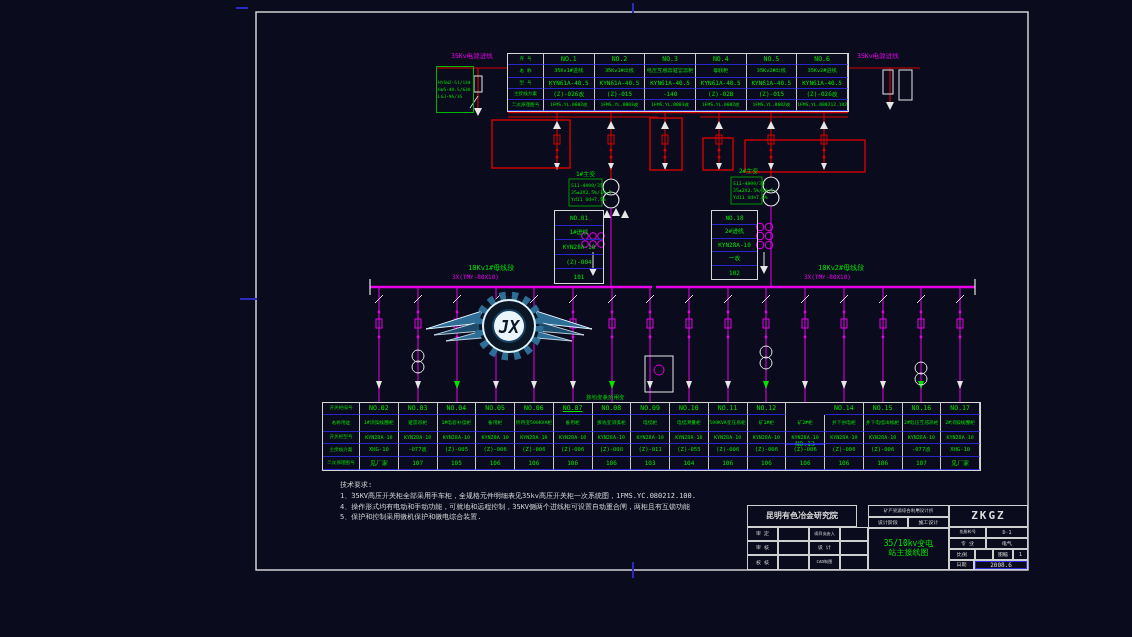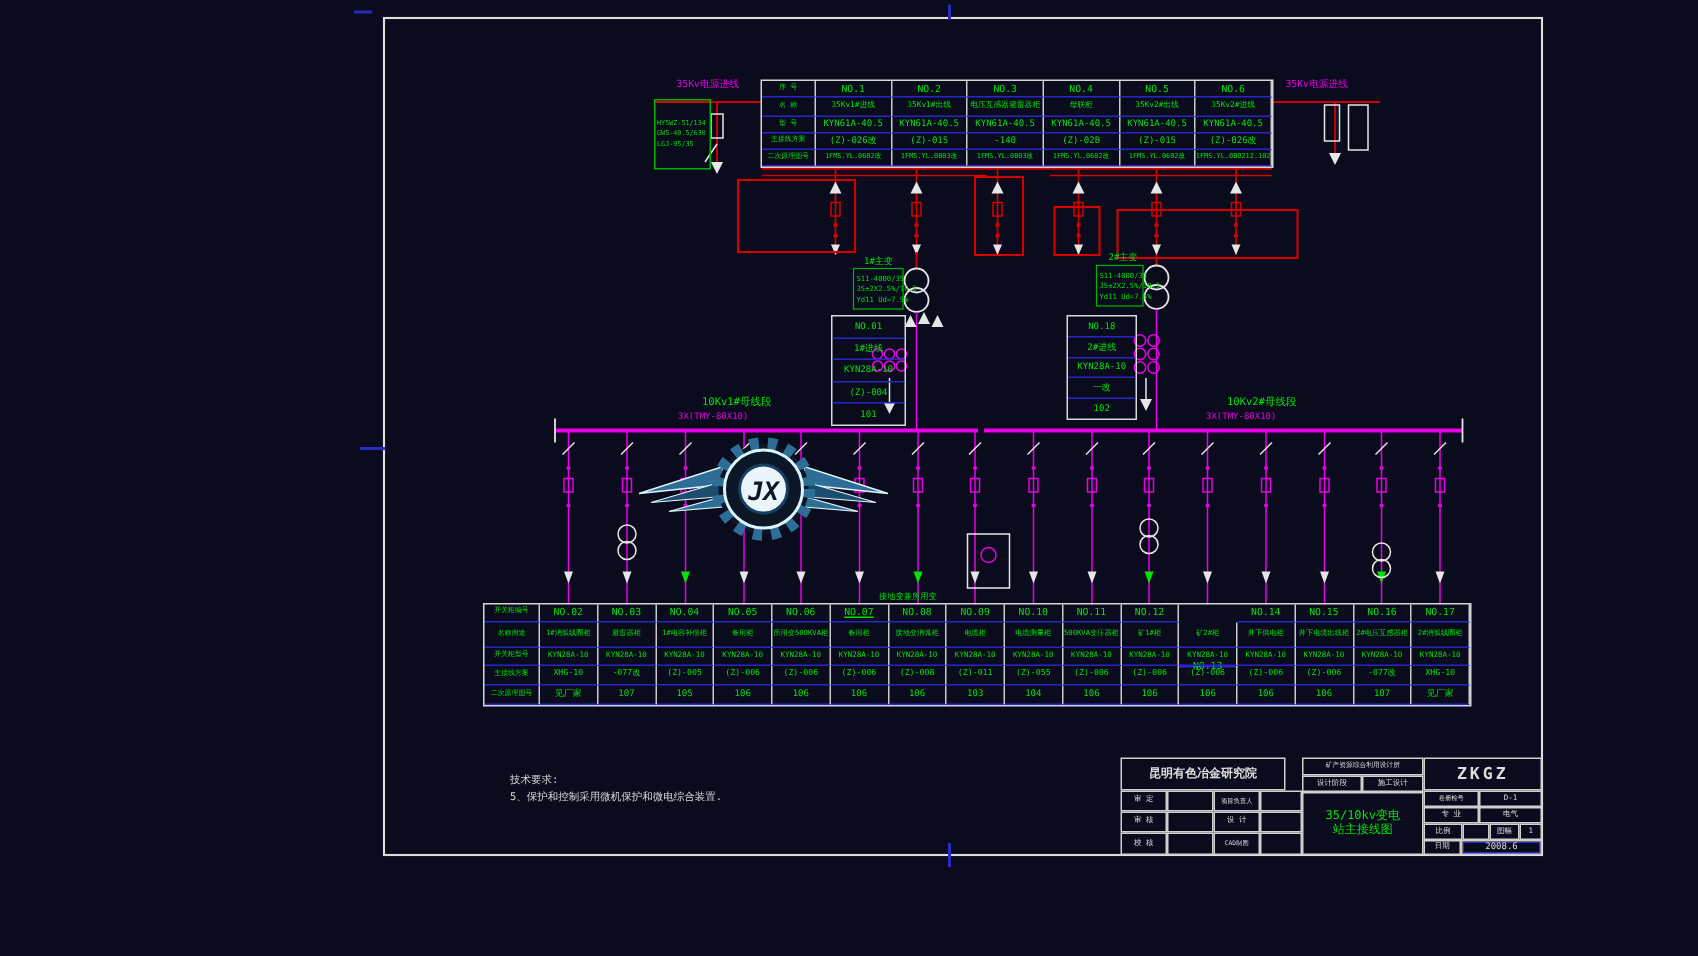--- a/index.html
+++ b/index.html
@@ -21,21 +21,21 @@
   .incbox .r{flex:1;border-bottom:1px solid #2727c9;color:#00e400;font-size:6px;
     display:flex;align-items:center;justify-content:center;white-space:nowrap;overflow:visible;}
   .incbox .r:last-child{border-bottom:none;}
 
   
   .eqbox{position:absolute;border:1px solid #00b400;color:#00dc00;font-size:4.5px;line-height:1.6;
     display:flex;flex-direction:column;justify-content:center;padding-left:1px;z-index:20;white-space:nowrap;}
 
   
   #notes{position:absolute;left:340px;top:480px;color:#d8d8d8;font-size:7px;line-height:10.8px;
-    white-space:nowrap;z-index:20;margin-top:35px;}
+    white-space:nowrap;z-index:20;}
 
   
   #titleblock{position:absolute;left:747px;top:505px;width:281px;height:65px;z-index:25;}
   .tb{position:absolute;border:1px solid #cfcfcf;box-sizing:border-box;color:#dcdcdc;font-size:5px;
     display:flex;align-items:center;justify-content:center;text-align:center;white-space:nowrap;overflow:hidden;line-height:1.1;}
   .tb.big{font-size:8px;font-weight:bold;}
   .tb.code{font-size:11px;font-weight:bold;letter-spacing:2px;}
   .tb.green{color:#00e400;flex-direction:column;font-size:8px;}
   .tb.blueout{box-shadow:inset 0 0 0 1px #2b2bde;}
 
@@ -453,20 +453,22 @@
       <div class="c nw" style="font-size: 6px;">106</div>
       <div class="c nw" style="font-size: 6px;">106</div>
       <div class="c nw" style="font-size: 6px;">106</div>
       <div class="c nw" style="font-size: 6px;">106</div>
       <div class="c nw" style="font-size: 6px;">107</div>
       <div class="c nw" style="font-size: 6px;">见厂家</div>
     </div>
 
   <div id="notes">
     <div>技术要求:</div>
+    <div>1、35KV高压开关柜全部采用手车柜，全规格元件明细表见35kv高压开关柜一次系统图，1FMS.YC.080212.100.</div>
+    <div>4、操作形式均有电动和手动功能，可就地和远程控制，35KV侧两个进线柜可设置自动重合闸，两柜且有互锁功能</div>
     <div>5、保护和控制采用微机保护和微电综合装置.</div>
   </div>
 
   <div id="titleblock">
     <div class="tb big" style="left:0;top:0;width:110px;height:22px;">昆明有色冶金研究院</div>
     <div class="tb" style="left:0;top:22px;width:31px;height:14px;">审 定</div>
     <div class="tb" style="left:31px;top:22px;width:31px;height:14px;"></div>
     <div class="tb" style="left:62px;top:22px;width:31px;height:14px;font-size:4.2px;">项目负责人</div>
     <div class="tb" style="left:93px;top:22px;width:28px;height:14px;"></div>
     <div class="tb" style="left:0;top:36px;width:31px;height:14px;">审 核</div>

